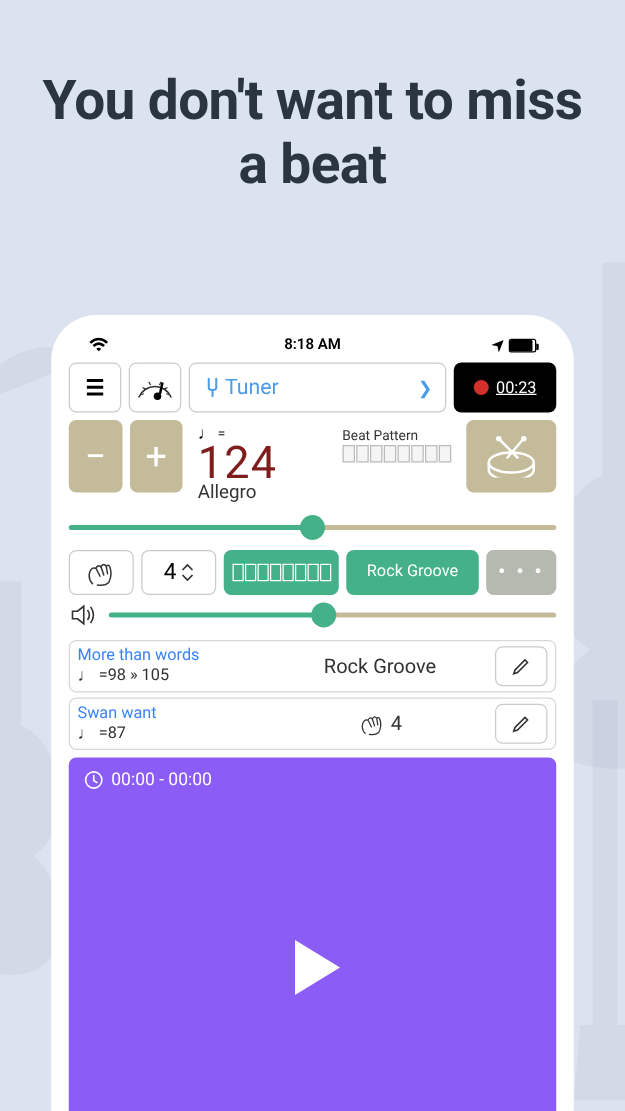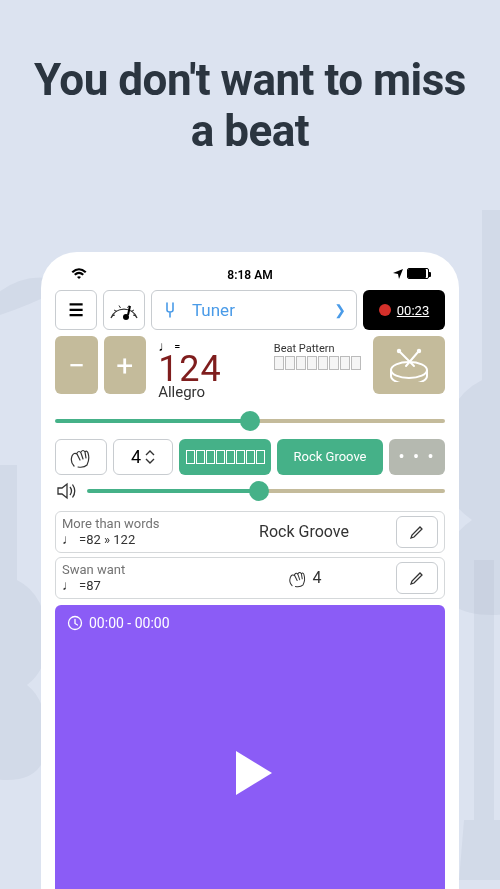--- a/index.html
+++ b/index.html
@@ -1,30 +1,30 @@
 <!DOCTYPE html>
 <html><head>
 <meta charset="utf-8">
 <style>
   * { box-sizing: border-box; margin: 0; padding: 0; font-family: -apple-system, BlinkMacSystemFont, "Segoe UI", Roboto, sans-serif; }
   body { width: 500px; height: 889px; background: #dce3f0; position: relative; overflow: hidden; }
   .headline { font-size: 44px; font-weight: 700; color: #2b3540; text-align: center; padding: 55px 20px 35px; line-height: 1.15; letter-spacing: -0.5px; }
   .phone { position: absolute; left: 50%; transform: translateX(-50%); top: 252px; width: 418px; background: #fff; border-radius: 36px 36px 0 0; padding: 12px 14px 0; }
-  .statusbar { display:flex; justify-content:space-between; align-items:flex-start; font-size:12px; font-weight:600; padding: 4px 16px 8px; color:#000; }
+  .statusbar { display:flex; justify-content:space-between; align-items:flex-end; font-size:12px; font-weight:600; padding: 4px 16px 8px; color:#000; }
   .statusbar .left, .statusbar .right { width: 60px; display:flex; align-items:center; gap:4px; }
   .statusbar .right { justify-content:flex-end; }
   .battery { width:22px; height:11px; border:1px solid #000; border-radius:2px; position:relative; }
   .battery::after { content:""; position:absolute; right:-3px; top:3px; width:2px; height:5px; background:#000; border-radius:0 1px 1px 0; }
   .battery .fill { background:#000; height:100%; width:90%; border-radius:1px; }
   .row { display:flex; gap:6px; align-items:stretch; margin-bottom:6px; }
   .btn-outline { border:1px solid #c8ccd0; border-radius:6px; background:#fff; display:flex; align-items:center; justify-content:center; }
   .menu-btn { width:42px; height:40px; font-size:20px; font-weight:700; }
   .gauge-btn { width:42px; height:40px; position:relative; }
   .tuner-btn { flex:1; height:40px; display:flex; align-items:center; justify-content:space-between; padding:0 10px; color:#4a9be8; font-size:17px; }
-  .tuner-btn .left { display:flex; align-items:center; gap:14px; }
+  .tuner-btn .left { display:flex; align-items:center; gap:2px; }
   .rec-btn { width:82px; height:40px; background:#000; border-radius:6px; display:flex; align-items:center; justify-content:center; gap:6px; color:#fff; font-size:13px;text-decoration:underline; }
   .rec-dot { width:12px; height:12px; border-radius:50%; background:#d4302a; }
   .tempo-row { display:flex; gap:6px; margin-bottom:4px; align-items:stretch; }
   .pm-btn { width:46px; height:58px; background:#c4bb9b; border-radius:6px; display:flex; align-items:center; justify-content:center; color:#fff; font-size:30px; font-weight:400; }
   .tempo-box { flex:1; display:flex; align-items:flex-start; padding:2px 6px 0; gap:8px; }
   .bpm-col { display:flex; flex-direction:column; }
   .note-eq { font-size:11px; display:flex; align-items:center; gap:2px; }
   .bpm-num { font-size:36px; font-weight:400; line-height:0.85; letter-spacing:1px; color:#7f1d1d; }
   .bpm-label { font-size:15px; color:#333; margin-top:-2px; }
   .pattern-col { display:flex; flex-direction:column; gap:1px; padding-top:4px;margin-left:44px; }
@@ -41,21 +41,21 @@
   .ts-btn { width:60px; height:36px; display:flex; align-items:center; justify-content:center; gap:4px; font-size:18px; }
   .green-btn { height:36px; background:#45b188; border-radius:6px; display:flex; align-items:center; justify-content:center; }
   .pattern-green { width:92px; }
   .label-green { flex:1; color:#fff; font-size:13px; padding:0 8px; }
   .more-btn { width:56px; background:#b5b9b0; border-radius:6px; display:flex; align-items:center; justify-content:center; color:#fff; font-size:18px; letter-spacing:2px; }
   .vol-row { display:flex; align-items:center; gap:8px; margin: 2px 0 8px; }
   .vol-icon { width:24px; height:24px; display:flex; align-items:center; justify-content:center; color:#333; }
   .vol-row .slider { flex:1; margin:0; }
   .song-row { display:flex; align-items:center; border:1px solid #d5d8da; border-radius:6px; padding:4px 6px; margin-bottom:4px; gap:6px; }
   .song-left { flex:0 0 150px; display:flex; flex-direction:column; }
-  .song-title { font-size:13px; color:#737373; }
+  .song-title { font-size:13px; color:#3b82f6; }
   .song-tempo { font-size:13px; color:#333; display:flex; align-items:center; gap:3px; }
   .song-mid { flex:1; display:flex; align-items:center; justify-content:center; font-size:16px; color:#333; gap:4px; }
   .edit-btn { width:42px; height:32px; border:1px solid #c8ccd0; border-radius:6px; display:flex; align-items:center; justify-content:center; }
   .player { background:#8b5cf6; border-radius:6px; margin-top:6px; padding:10px 12px; height:304px; position:relative; color:#fff; }
   .player-time { display:flex; align-items:center; gap:6px; font-size:14px; }
   .play-btn { position:absolute; left:50%; top:56%; transform:translate(-50%,-50%); }
   .play-btn svg { width:72px; height:72px; }
   .chev { font-size:14px; color:#4a9be8; }
   .bg-instr { position:absolute; opacity:0.18; pointer-events:none; }
   .violin-l { left:-58px; top:460px; width:130px; height:330px; }
@@ -224,21 +224,21 @@
       <div class="track"></div>
         <div class="thumb" style="left:48%;"></div>
     </div>
   </div>
 
   <div class="song-row">
     <div class="song-left">
       <div class="song-title">More than words</div>
       <div class="song-tempo">
           <span style="font-size:14px;">♩</span>
-          <span>=82 » 122</span>
+          <span>=98 » 105</span>
         </div>
     </div>
     <div class="song-mid">Rock Groove</div>
     <div class="edit-btn">
       <svg width="16" height="16" viewBox="0 0 16 16">
           <path d="M2 14 L3 11 L11 3 L13 5 L5 13 Z M11 3 L13 5" fill="none" stroke="#333" stroke-width="1.3"></path>
         </svg>
     </div>
   </div>
 

